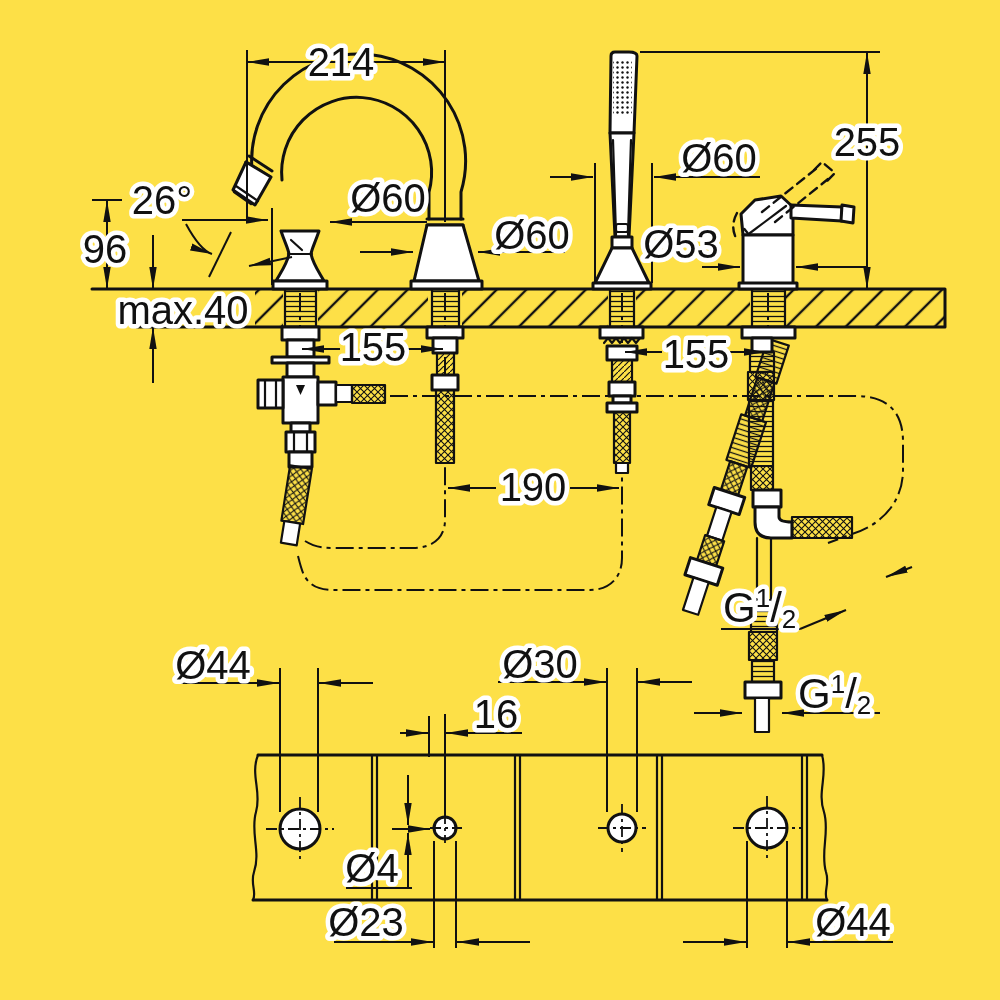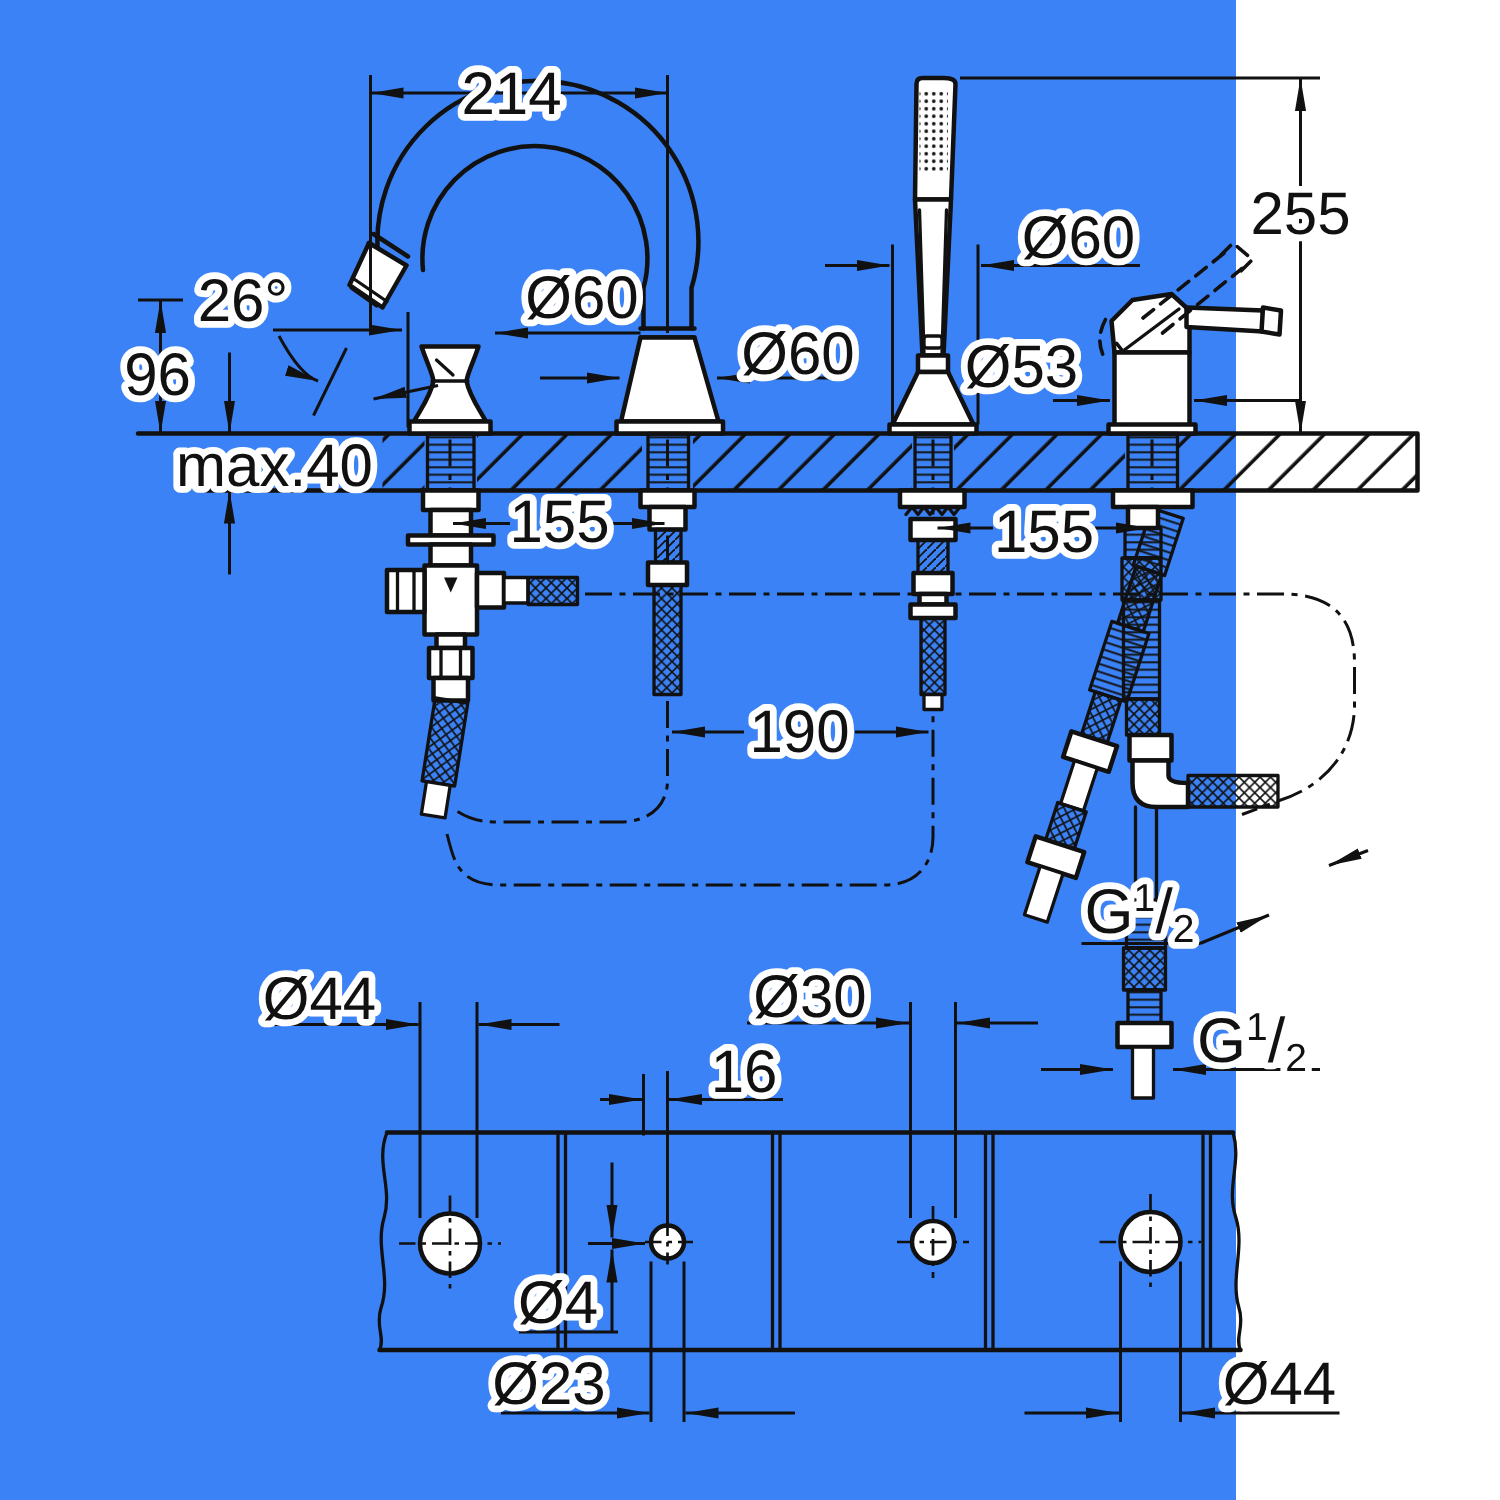--- a/index.html
+++ b/index.html
@@ -1,16 +1,16 @@
 <!DOCTYPE html>
 <html><head>
 <meta charset="utf-8">
 <style>
   html,body{margin:0;padding:0;background:#fff;}
-  .stage{width:824px;height:1000px;background:#3b82f6;position:relative;}
+  .stage{width:1000px;height:1000px;background:#fde047;position:relative;}
   svg{display:block;}
   .o3{fill:none;stroke:#111;stroke-width:3;stroke-linejoin:round;stroke-linecap:round;}
   .o2{fill:none;stroke:#111;stroke-width:2.2;stroke-linejoin:round;stroke-linecap:round;}
   .d1{fill:none;stroke:#111;stroke-width:2;stroke-linecap:butt;}
   .wf{fill:#fff;stroke:#111;stroke-width:3;stroke-linejoin:round;}
   .wf2{fill:#fff;stroke:#111;stroke-width:2.2;stroke-linejoin:round;}
   .bf{fill:url(#braid);stroke:#111;stroke-width:2.2;stroke-linejoin:round;}
   .rf{fill:url(#ribs);stroke:#111;stroke-width:2.2;stroke-linejoin:round;}
   .tf{fill:url(#diagt);stroke:#111;stroke-width:2.2;stroke-linejoin:round;}
   .cl{fill:none;stroke:#111;stroke-width:2;stroke-dasharray:18 5 4 5;}

